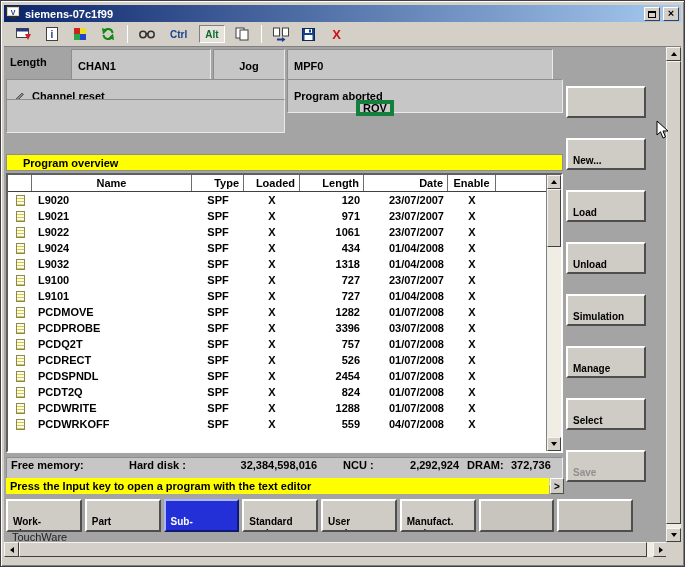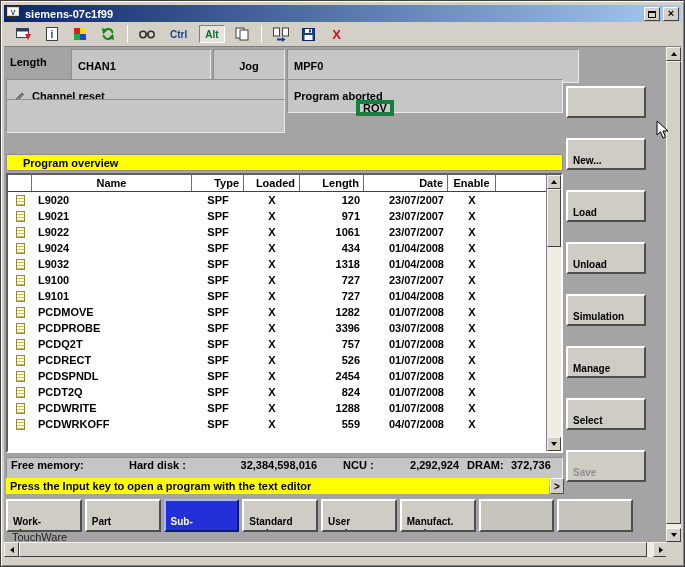--- a/index.html
+++ b/index.html
@@ -36,21 +36,21 @@
   
   .content { position:absolute; left:3px; top:46px; width:664px; height:495px;
              background:#a4a4a4; overflow:hidden; font-size:11px; }
 
   .cell { position:absolute; background:#c6c6c6; border:1px solid;
           border-color:#8e8e8e #e9e9e9 #e9e9e9 #8e8e8e; font-weight:bold; color:#000;
           display:flex; align-items:center; padding:16px 6px; }
   .program-label { position:absolute; left:6px; top:9px; font-weight:bold; }
   #cell-chan { left:67px;  top:2px;  width:140px; height:26px; }
   #cell-mode { left:209px; top:2px;  width:72px;  height:26px; justify-content:center; }
-  #cell-prog { left:283px; top:2px;  width:292px; height:26px; }
+  #cell-prog { left:283px; top:2px;  width:266px; height:26px; }
   #cell-chanstate { left:2px;   top:32px; width:279px; height:18px; gap:7px; }
   #cell-progstate { left:283px; top:32px; width:276px; height:18px; }
   #cell-empty     { left:2px;   top:52px; width:279px; height:17px; }
   #rov { position:absolute; left:352px; top:53px; width:38px; height:16px; background:#c9c9c9;
          border:4px solid #15803d; font-weight:bold; display:flex; align-items:center;
          justify-content:center; }
 
   .overview-title { position:absolute; left:2px; top:107px; width:557px; height:17px;
                     background:var(--highlight_yellow,#ffff00); border:1px solid #8e8e8e;
                     font-weight:bold; display:flex; align-items:center; padding-left:16px; }

